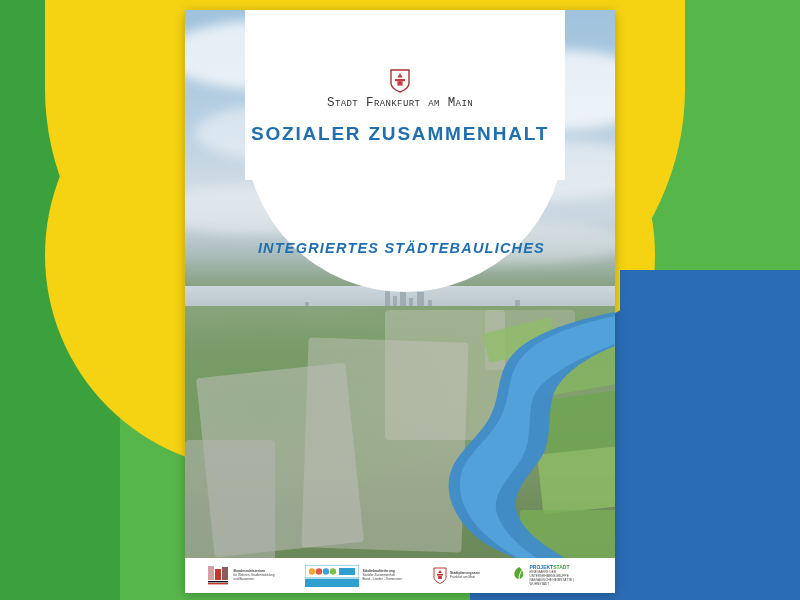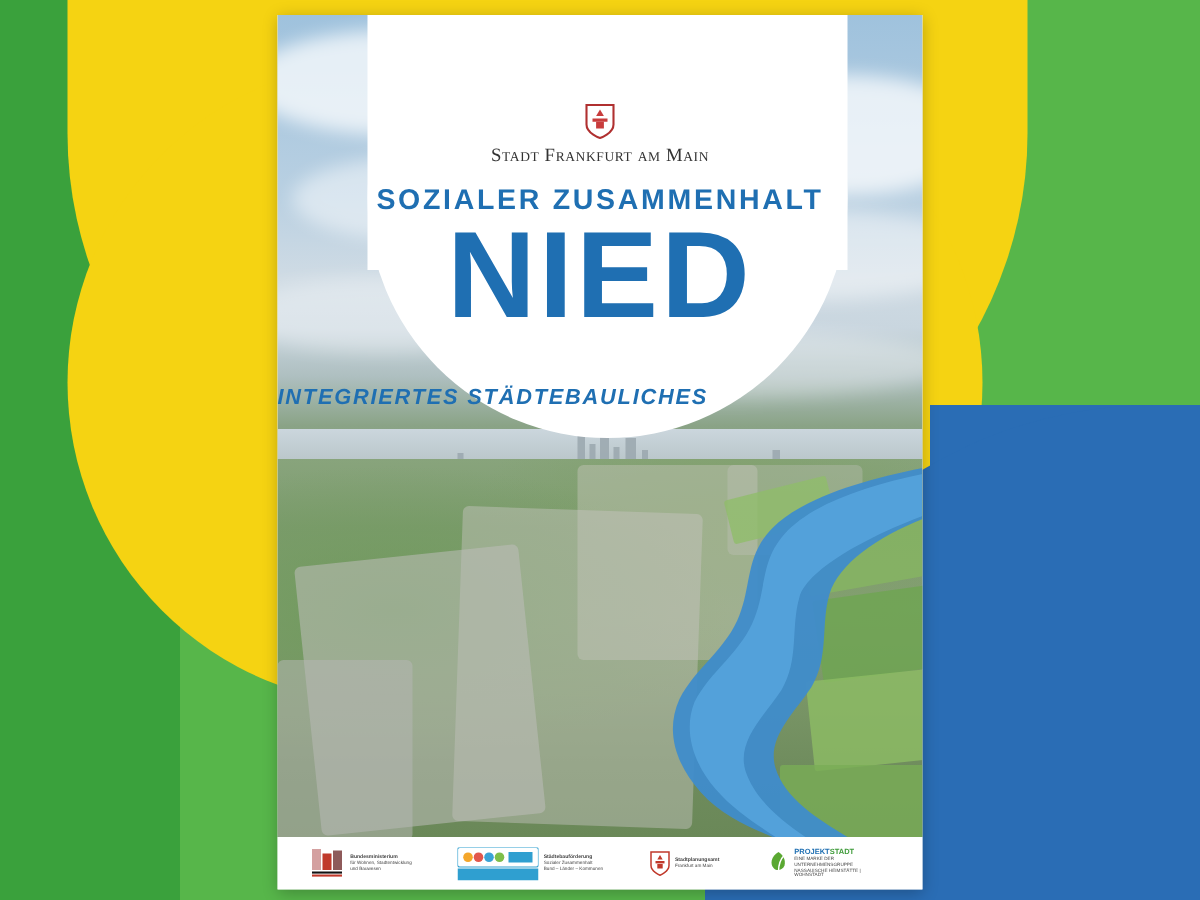--- a/index.html
+++ b/index.html
@@ -195,21 +195,21 @@
     left: 0;
     top: 58px;
     width: 430px;
     text-align: center;
   }
   .crest {
     display: block;
     margin: 0 auto 2px auto;
   }
   .city-name {
-    font-family: Liberation Serif, serif;
+    font-family: Liberation Mono, monospace;
     font-size: 12.5px;
     letter-spacing: .4px;
     color: #333333;
     font-variant: small-caps;
   }
 
   .kicker {
     position: absolute;
     left: 0;
     top: 113px;
@@ -230,28 +230,27 @@
     font-weight: bold;
     font-size: 82px;
     letter-spacing: 2px;
     line-height: 1;
   }
   .subtitle {
     position: absolute;
     left: 0;
     top: 228px;
     width: 360px;
-    text-align: left;
+    text-align: right;
     color: #1f6fb2;
     font-size: 14.5px;
     font-style: italic;
     font-weight: bold;
     letter-spacing: 1.2px;
     line-height: 1.45;
-    margin-top: 17px;
   }
 
   
   .logobar {
     position: absolute;
     left: 0;
     bottom: 0;
     width: 430px;
     height: 35px;
     background: #ffffff;
@@ -346,21 +345,20 @@
         <svg class="crest" width="26" height="26" viewBox="0 0 26 26">
           <path d="M4 2 h18 v13 c0 6 -9 9 -9 9 s-9 -3 -9 -9 z" fill="#ffffff" stroke="#b03030" stroke-width="1.4"></path>
           <path d="M13 5 l2.6 4.4 h-5.2 z" fill="#c83c3c"></path>
           <path d="M8 11 h10 v2.2 h-10 z" fill="#c83c3c"></path>
           <path d="M10.4 13.2 h5.2 v4.4 h-5.2 z" fill="#c83c3c"></path>
         </svg>
         <div class="city-name">Stadt Frankfurt am Main</div>
       </div>
 
       <div class="kicker">SOZIALER ZUSAMMENHALT</div>
-      <div class="maintitle">NIED</div>
       <div class="subtitle">
         <span>INTEGRIERTES STÄDTEBAULICHES</span><br>
       </div>
     </div>
 
     <div class="logobar">
 
       <div class="logo">
         <svg class="logo-mark" width="22" height="20" viewBox="0 0 22 20">
           <rect x="0" y="0" width="6" height="14" fill="#d4a0a0"></rect>

